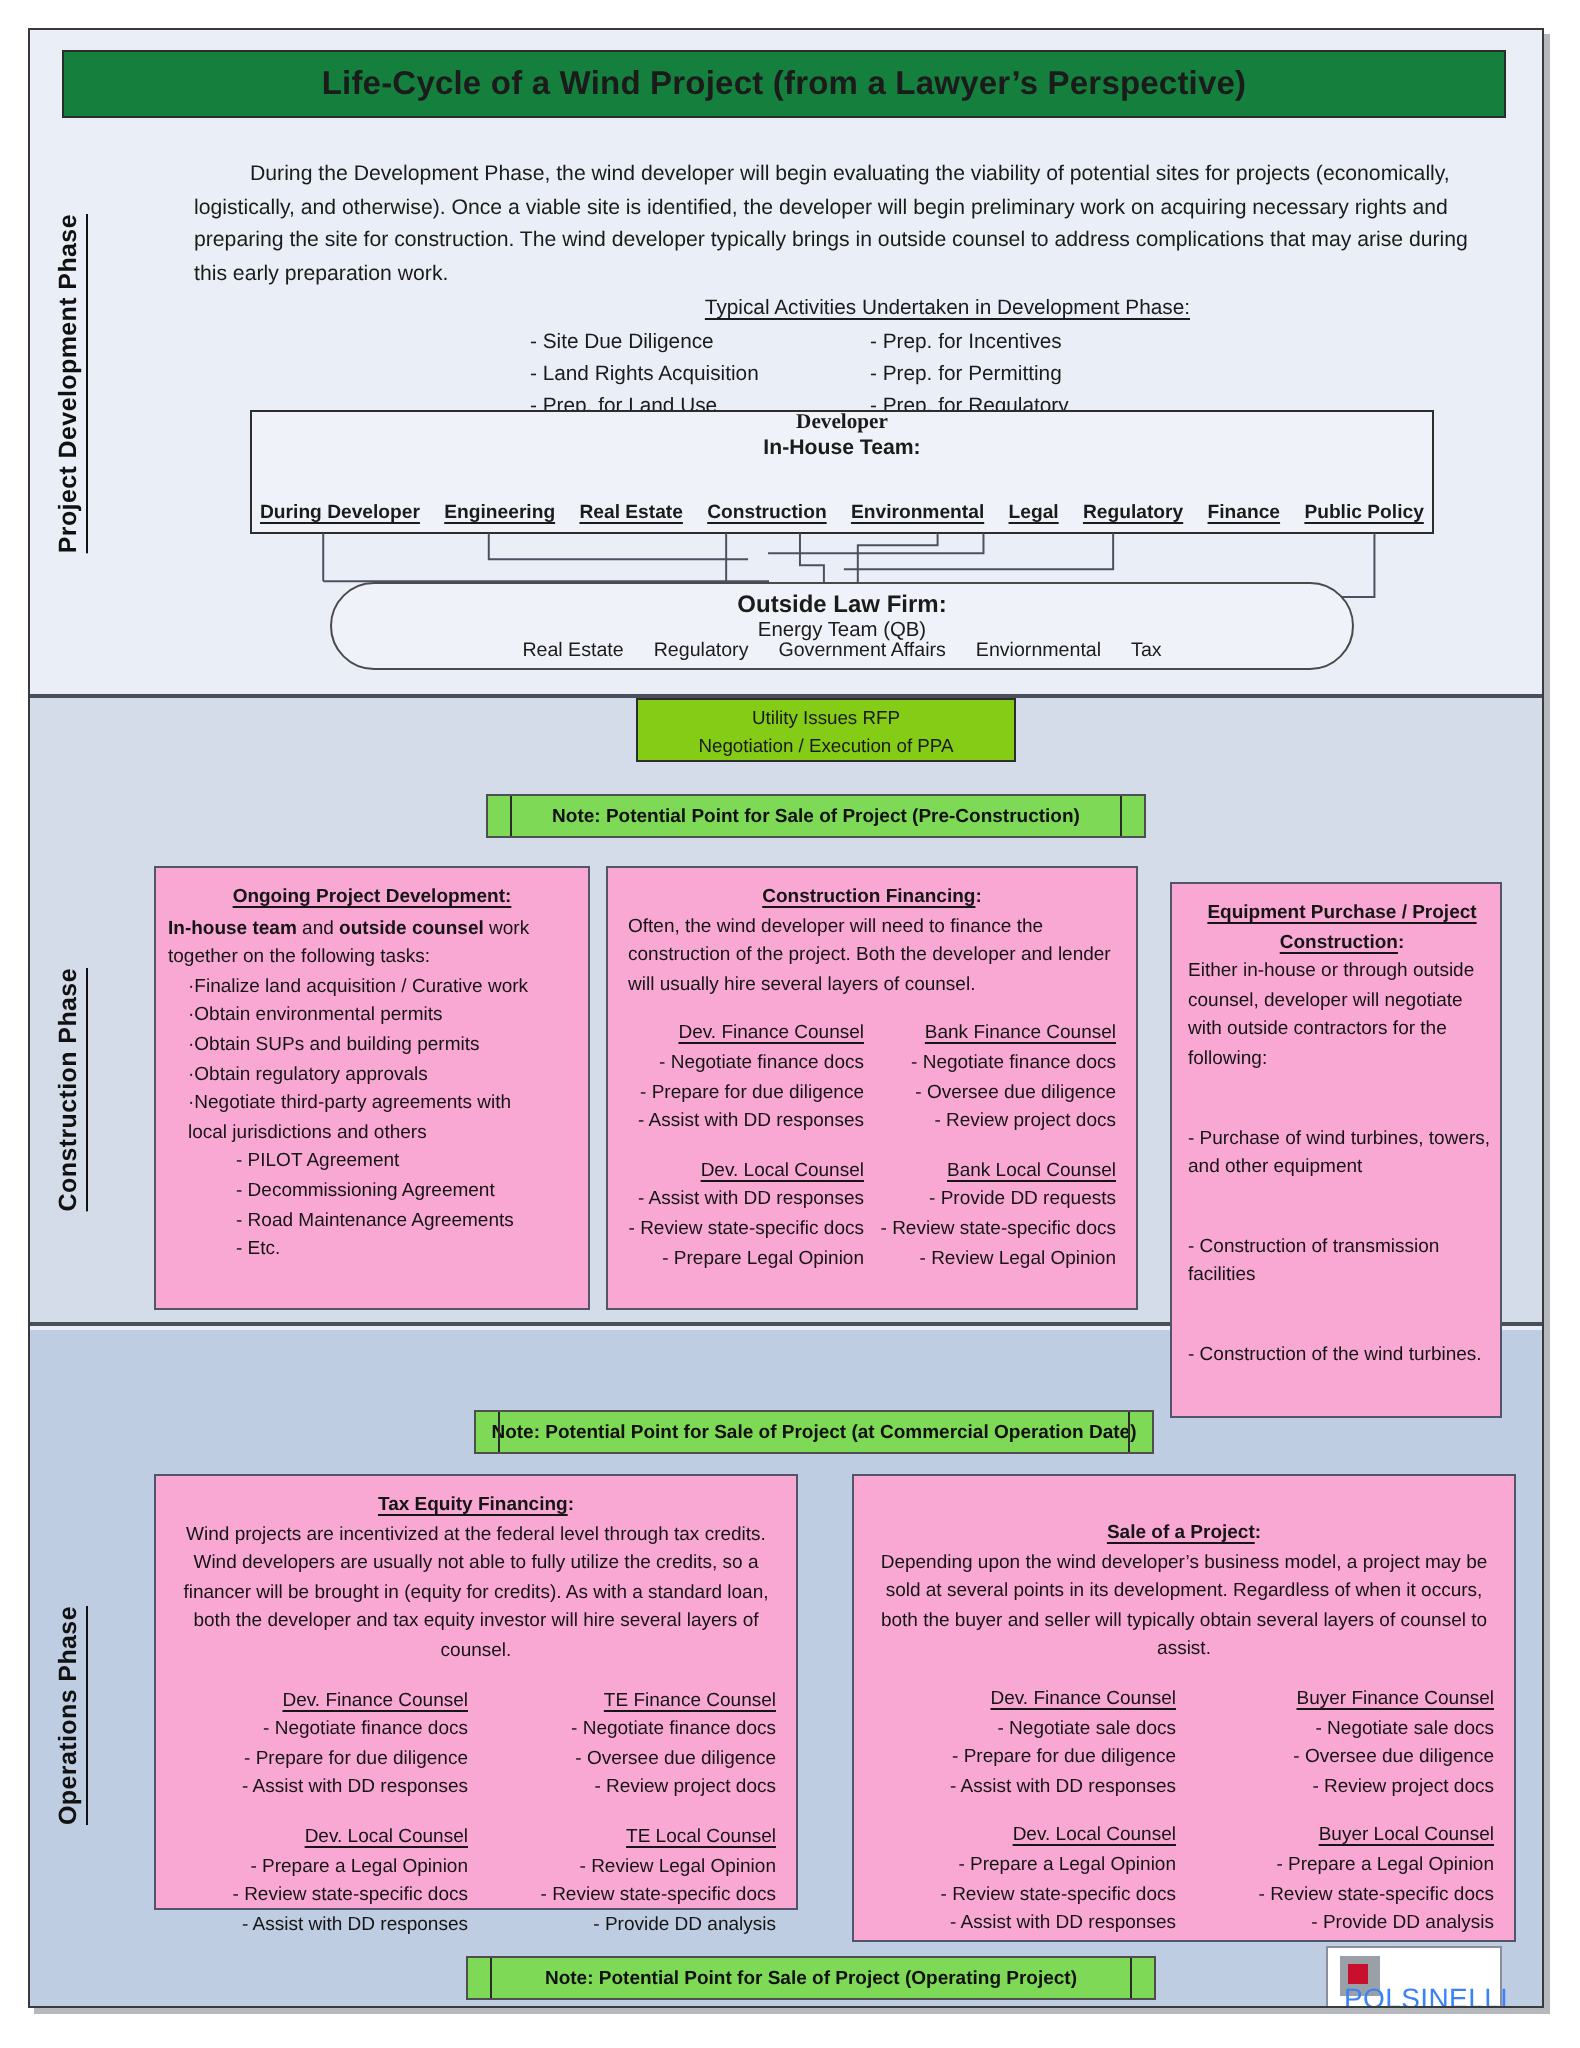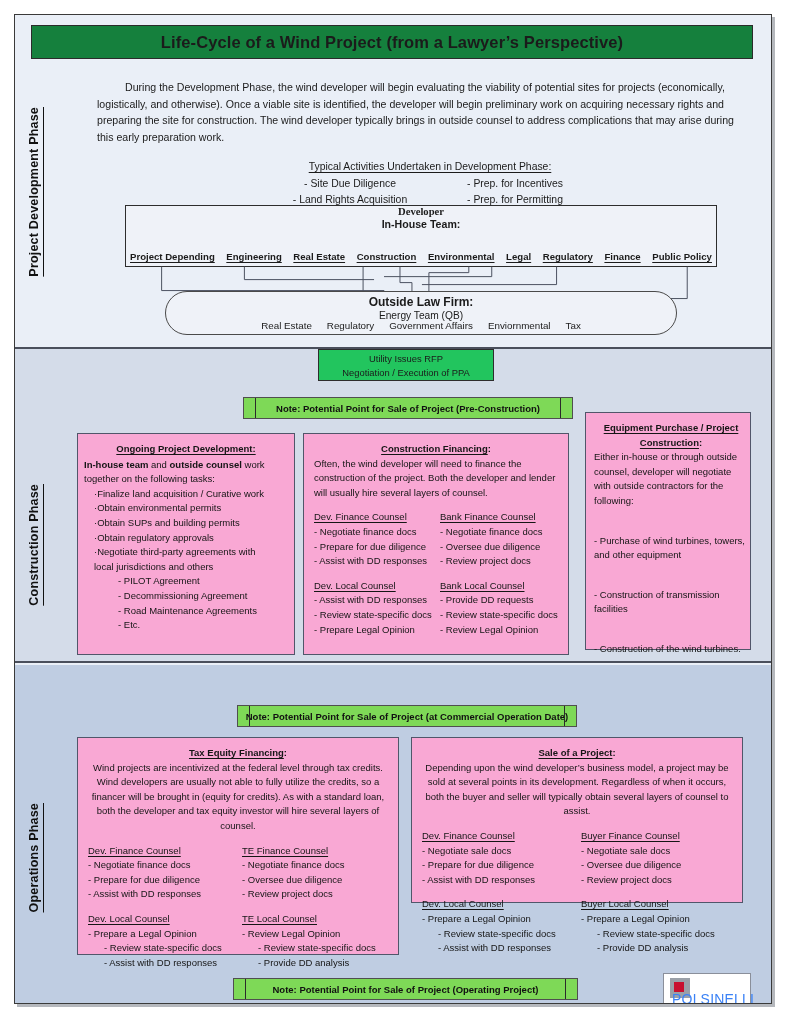--- a/index.html
+++ b/index.html
@@ -49,23 +49,23 @@
   #lbl-ops{top:735px;height:215px;}
 
   
   .intro{
     position:absolute;left:82px;top:64px;width:650px;
     font-size:10.6px;line-height:16.5px;text-align:left;
   }
   .intro p{margin:0;text-indent:28px;}
 
   .activities{position:absolute;left:250px;top:132px;width:330px;font-size:10.4px;line-height:16px;}
-  .activities .hd{text-decoration:underline;text-underline-offset:2px;font-weight:normal;margin-bottom:1px;display:block;text-align:center;margin-top:12px;}
+  .activities .hd{text-decoration:underline;text-underline-offset:2px;font-weight:normal;margin-bottom:1px;display:block;text-align:right;}
   .act-grid{display:grid;grid-template-columns:170px 160px;}
-  .act-grid div{white-space:nowrap;text-align:center;}
+  .act-grid div{white-space:nowrap;}
 
   
   .dev-box{
     position:absolute;left:110px;top:190px;width:592px;height:62px;
     background:#eff2f8;border:1.3px solid #2d2d2d;box-sizing:border-box;
   }
   .dev-box .dh{text-align:center;font-size:10.6px;font-weight:bold;margin-top:0;font-family:Liberation Serif, serif;}
   .dev-box .dh2{text-align:center;font-size:10.6px;font-weight:bold;margin-top:1px;}
   .dev-roles{
     position:absolute;left:4px;right:4px;bottom:4px;
@@ -84,22 +84,22 @@
   }
   .law-box .lh{text-align:center;font-size:12px;font-weight:bold;margin-top:3px;}
   .law-box .lt{text-align:center;font-size:10.2px;margin-top:1px;}
   .law-practices{
     position:absolute;left:0;right:0;bottom:3px;
     display:flex;justify-content:center;gap:15px;font-size:9.8px;
   }
 
   
   .rfp-box{
-    position:absolute;left:303px;top:334px;width:176px;height:32px;
-    background:#22c55e;border:1.2px solid #2d2d2d;box-sizing:border-box;
+    position:absolute;left:303px;top:334px;width:190px;height:32px;
+    background:#84cc16;border:1.2px solid #2d2d2d;box-sizing:border-box;
     text-align:center;font-size:9.4px;line-height:14px;padding-top:2px;
     z-index:5;
   }
 
   
   .banner{
     position:absolute;height:22px;
     background:#7ed957;border:1.2px solid #4f4f4f;box-sizing:border-box;
     display:flex;align-items:center;justify-content:center;
     font-size:9.5px;font-weight:bold;color:#111;
@@ -122,28 +122,28 @@
   .wbox .hd{display:block;text-align:center;font-weight:bold;text-decoration:underline;text-underline-offset:2px;}
   .sub{text-decoration:underline;text-underline-offset:2px;font-weight:normal;}
   .bold{font-weight:bold;}
 
   #box-ongoing{left:62px;top:418px;width:218px;height:222px;padding:8px 6px 0 6px;}
   #box-ongoing .hd{margin-bottom:1px;}
   #box-ongoing .l2{margin-left:10px;}
   #box-ongoing .l3{margin-left:34px;}
 
   #box-confin{left:288px;top:418px;width:266px;height:222px;padding:8px 10px 0 10px;}
-  .twocol{display:grid;grid-template-columns:1fr 1fr;column-gap:8px;}
+  .twocol{display:grid;grid-template-columns:1fr 1fr;column-gap:8px;text-align:right;}
   .twocol .sub{display:block;margin-bottom:0px;}
 
-  #box-equip{left:570px;top:397px;width:166px;height:238px;padding:8px 2px 0 8px;}
+  #box-equip{left:570px;top:426px;width:166px;height:268px;padding:8px 2px 0 8px;}
   #box-equip .blk{margin-top:25px;}
 
   #box-tax{left:62px;top:722px;width:322px;height:218px;padding:8px 10px 0 10px;}
-  #box-sale{left:396px;top:722px;width:332px;height:166px;padding:8px 10px 0 10px;}
+  #box-sale{left:411px;top:722px;width:332px;height:234px;padding:22px 10px 0 10px;}
   .para{font-size:9.5px;line-height:14.6px;text-align:center;}
   .ind{margin-left:16px;}
 
   
   .logo{
     position:absolute;left:648px;top:958px;width:88px;height:36px;
     background:#ffffff;border:1px solid #8a8f9a;box-sizing:border-box;
   }
   .logo .sq-outer{position:absolute;left:6px;top:4px;width:20px;height:20px;background:#9aa0a8;}
   .logo .sq-inner{position:absolute;left:10px;top:8px;width:10px;height:10px;background:#c8102e;}
@@ -185,21 +185,21 @@
       <div>- Prep. for Permitting</div>
       <div>- Prep. for Land Use</div>
       <div>- Prep. for Regulatory</div>
     </div>
   </div>
 
   <div class="dev-box">
     <div class="dh">Developer</div>
     <div class="dh2">In-House Team:</div>
     <div class="dev-roles">
-      <span>Project Depending</span>
+      <span>During Developer</span>
       <span>Engineering</span>
       <span>Real Estate</span>
       <span>Construction</span>
       <span>Environmental</span>
       <span>Legal</span>
       <span>Regulatory</span>
       <span>Finance</span>
       <span>Public Policy</span>
     </div>
   </div>

